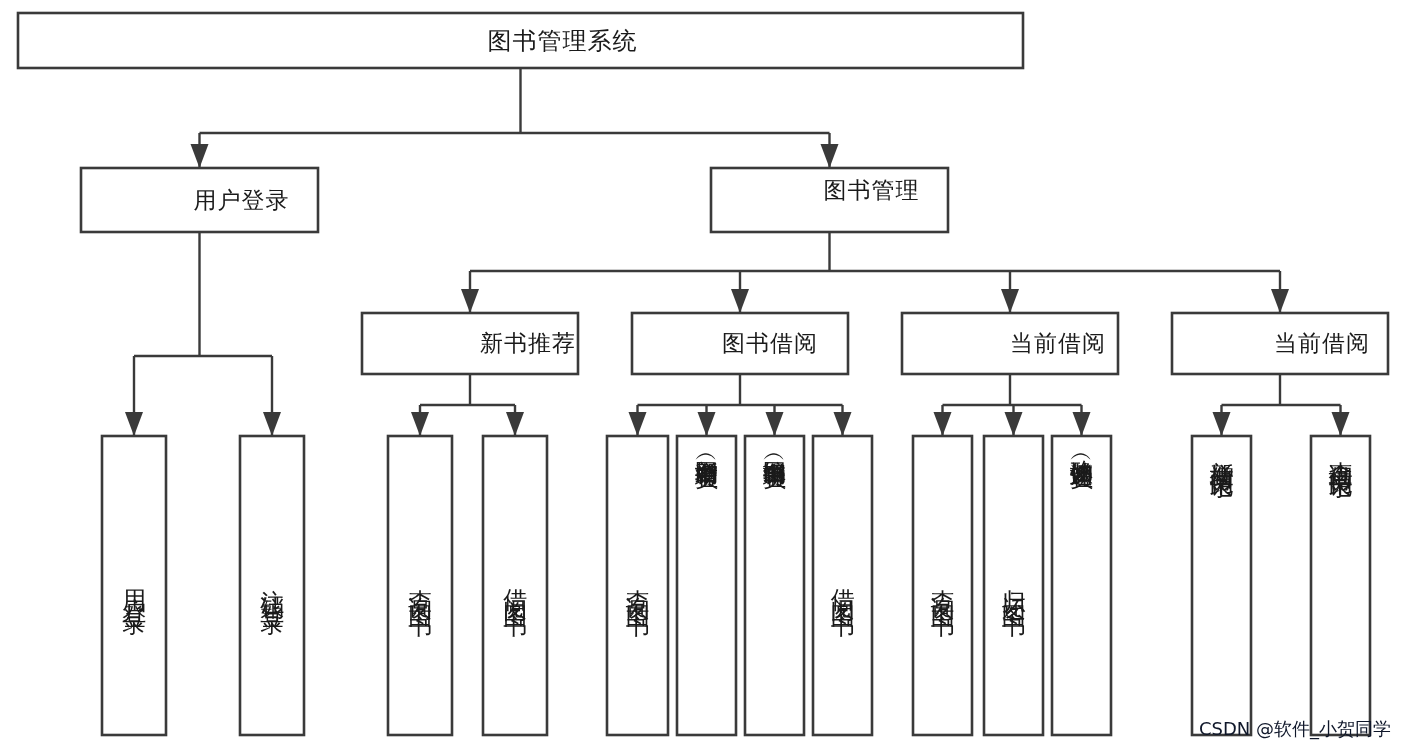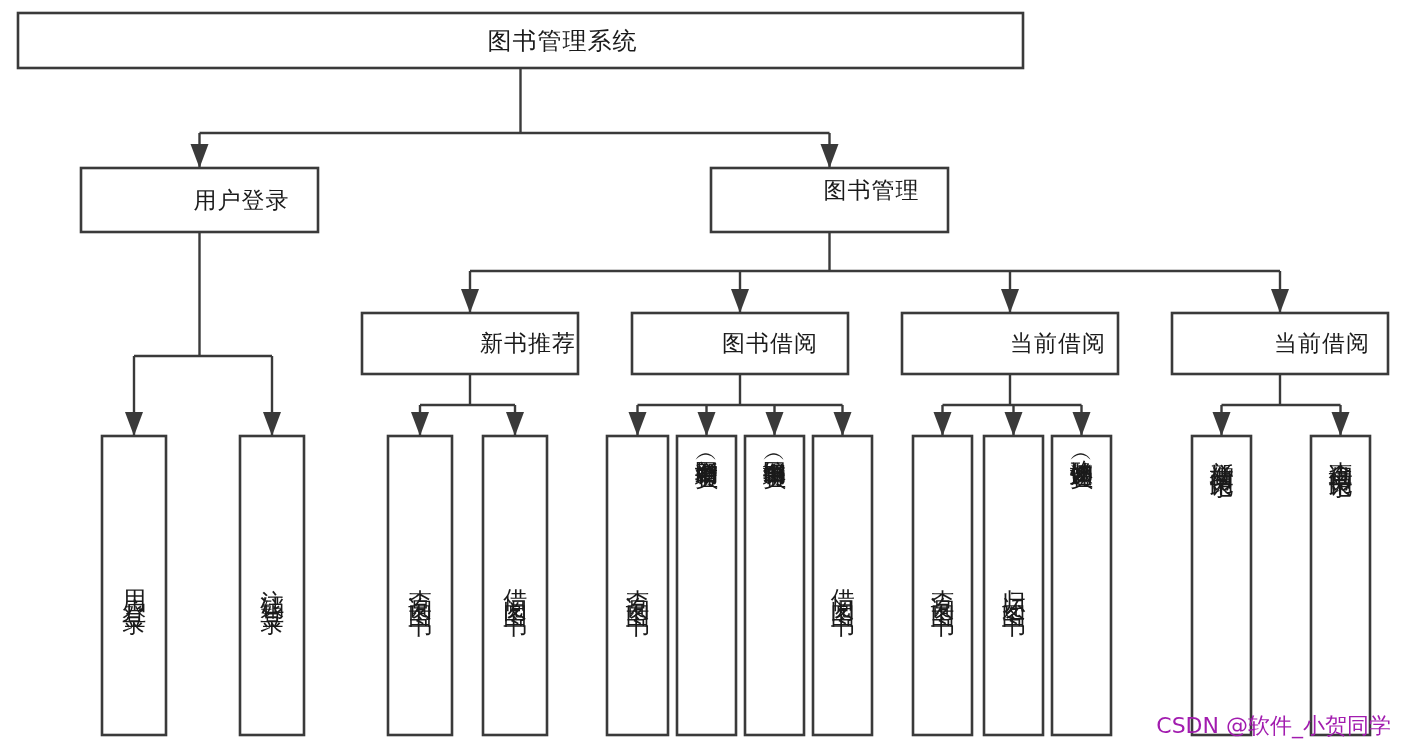--- a/index.html
+++ b/index.html
@@ -67,22 +67,22 @@
     font-size: 23px;
     color: #1a1a1a;
     letter-spacing: 1px;
     white-space: nowrap;
   }
   #watermark {
     position: absolute;
     right: 14px;
     bottom: 6px;
     font-family: "DejaVu Sans", "Liberation Sans", sans-serif;
-    font-size: 22px;
-    color: #a21caf;
+    font-size: 18px;
+    color: #0f172a;
     white-space: nowrap;
     pointer-events: none;
   }
 </style>
 </head>
 <body>
 
 <div id="page">
 
   <svg id="diagram-svg" viewBox="0 0 1405 747" xmlns="http://www.w3.org/2000/svg">

